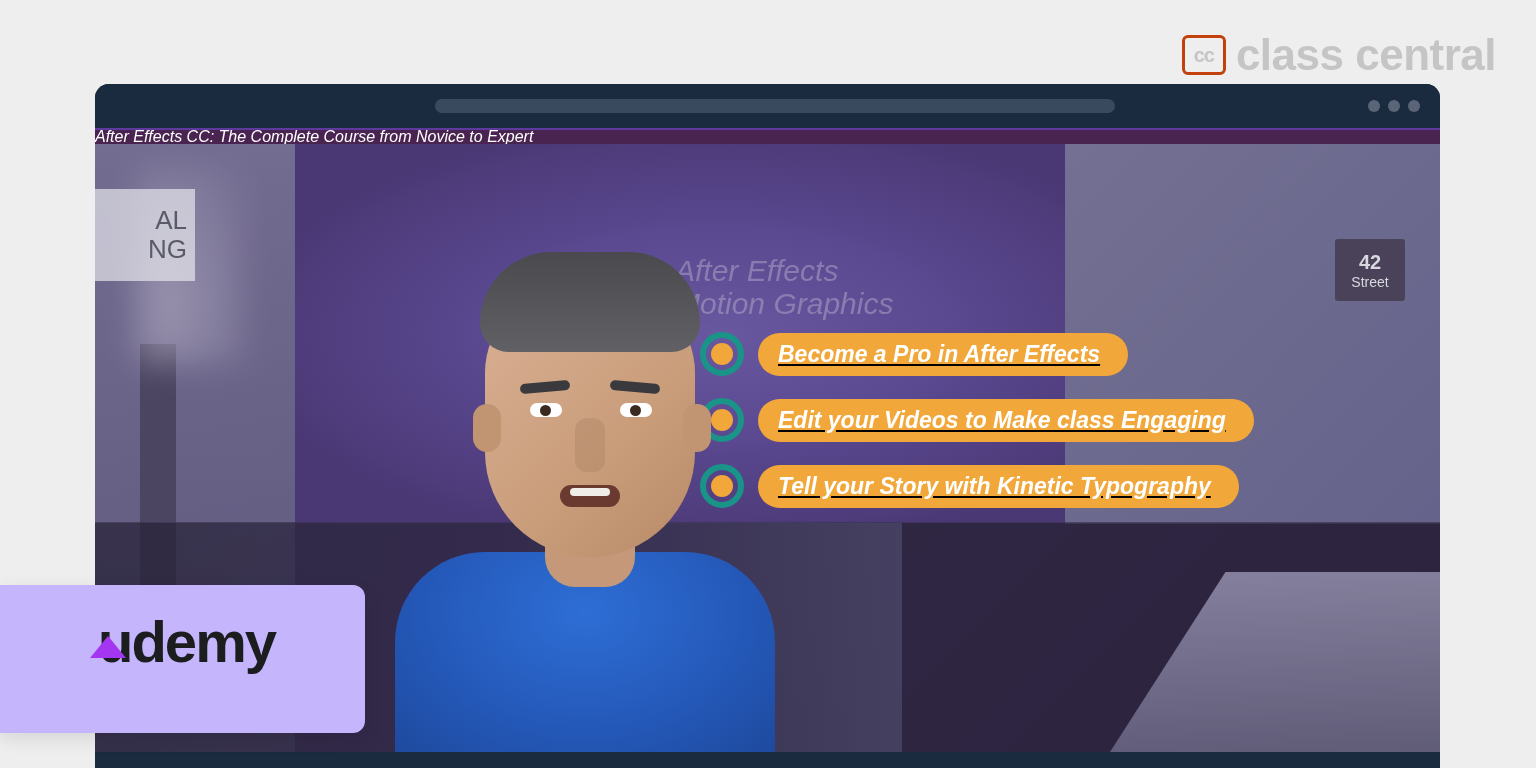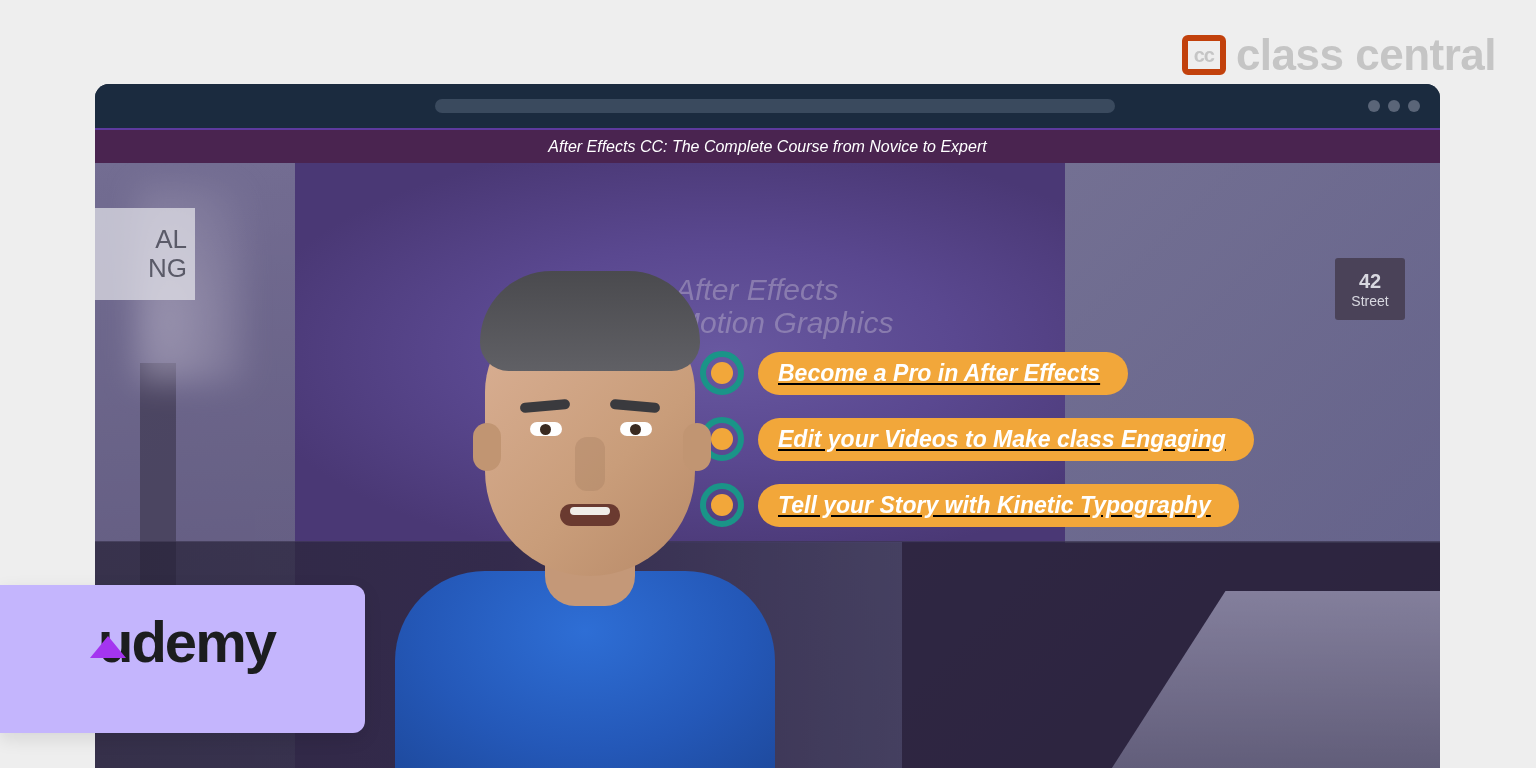--- a/index.html
+++ b/index.html
@@ -17,21 +17,21 @@
       top: 30px;
       right: 40px;
       display: flex;
       align-items: center;
       gap: 10px;
       color: #c5c5c5;
     }
     .logo-cc-icon {
       width: 44px;
       height: 40px;
-      border: 6px solid #c2410c;
+      border: 3px solid #c2410c;
       border-radius: 6px;
       display: flex;
       align-items: center;
       justify-content: center;
       font-size: 20px;
       font-weight: 700;
       color: #c5c5c5;
       letter-spacing: -1px;
     }
     .logo-cc-text {
@@ -75,25 +75,24 @@
       gap: 8px;
     }
     .window-controls span {
       width: 12px;
       height: 12px;
       border-radius: 50%;
       background: #5a6578;
     }
 
     .course-title-bar {
-      height: 35px;
+      height: 16px;
       background: #4a2450;
       display: flex;
       align-items: center;
-      justify-content: center;
       border-top: 2px solid #5e3a9e;
     }
     .course-title {
       color: #ffffff;
       font-style: italic;
       font-size: 16px;
       font-weight: 500;
     }
 
     .video-area {

